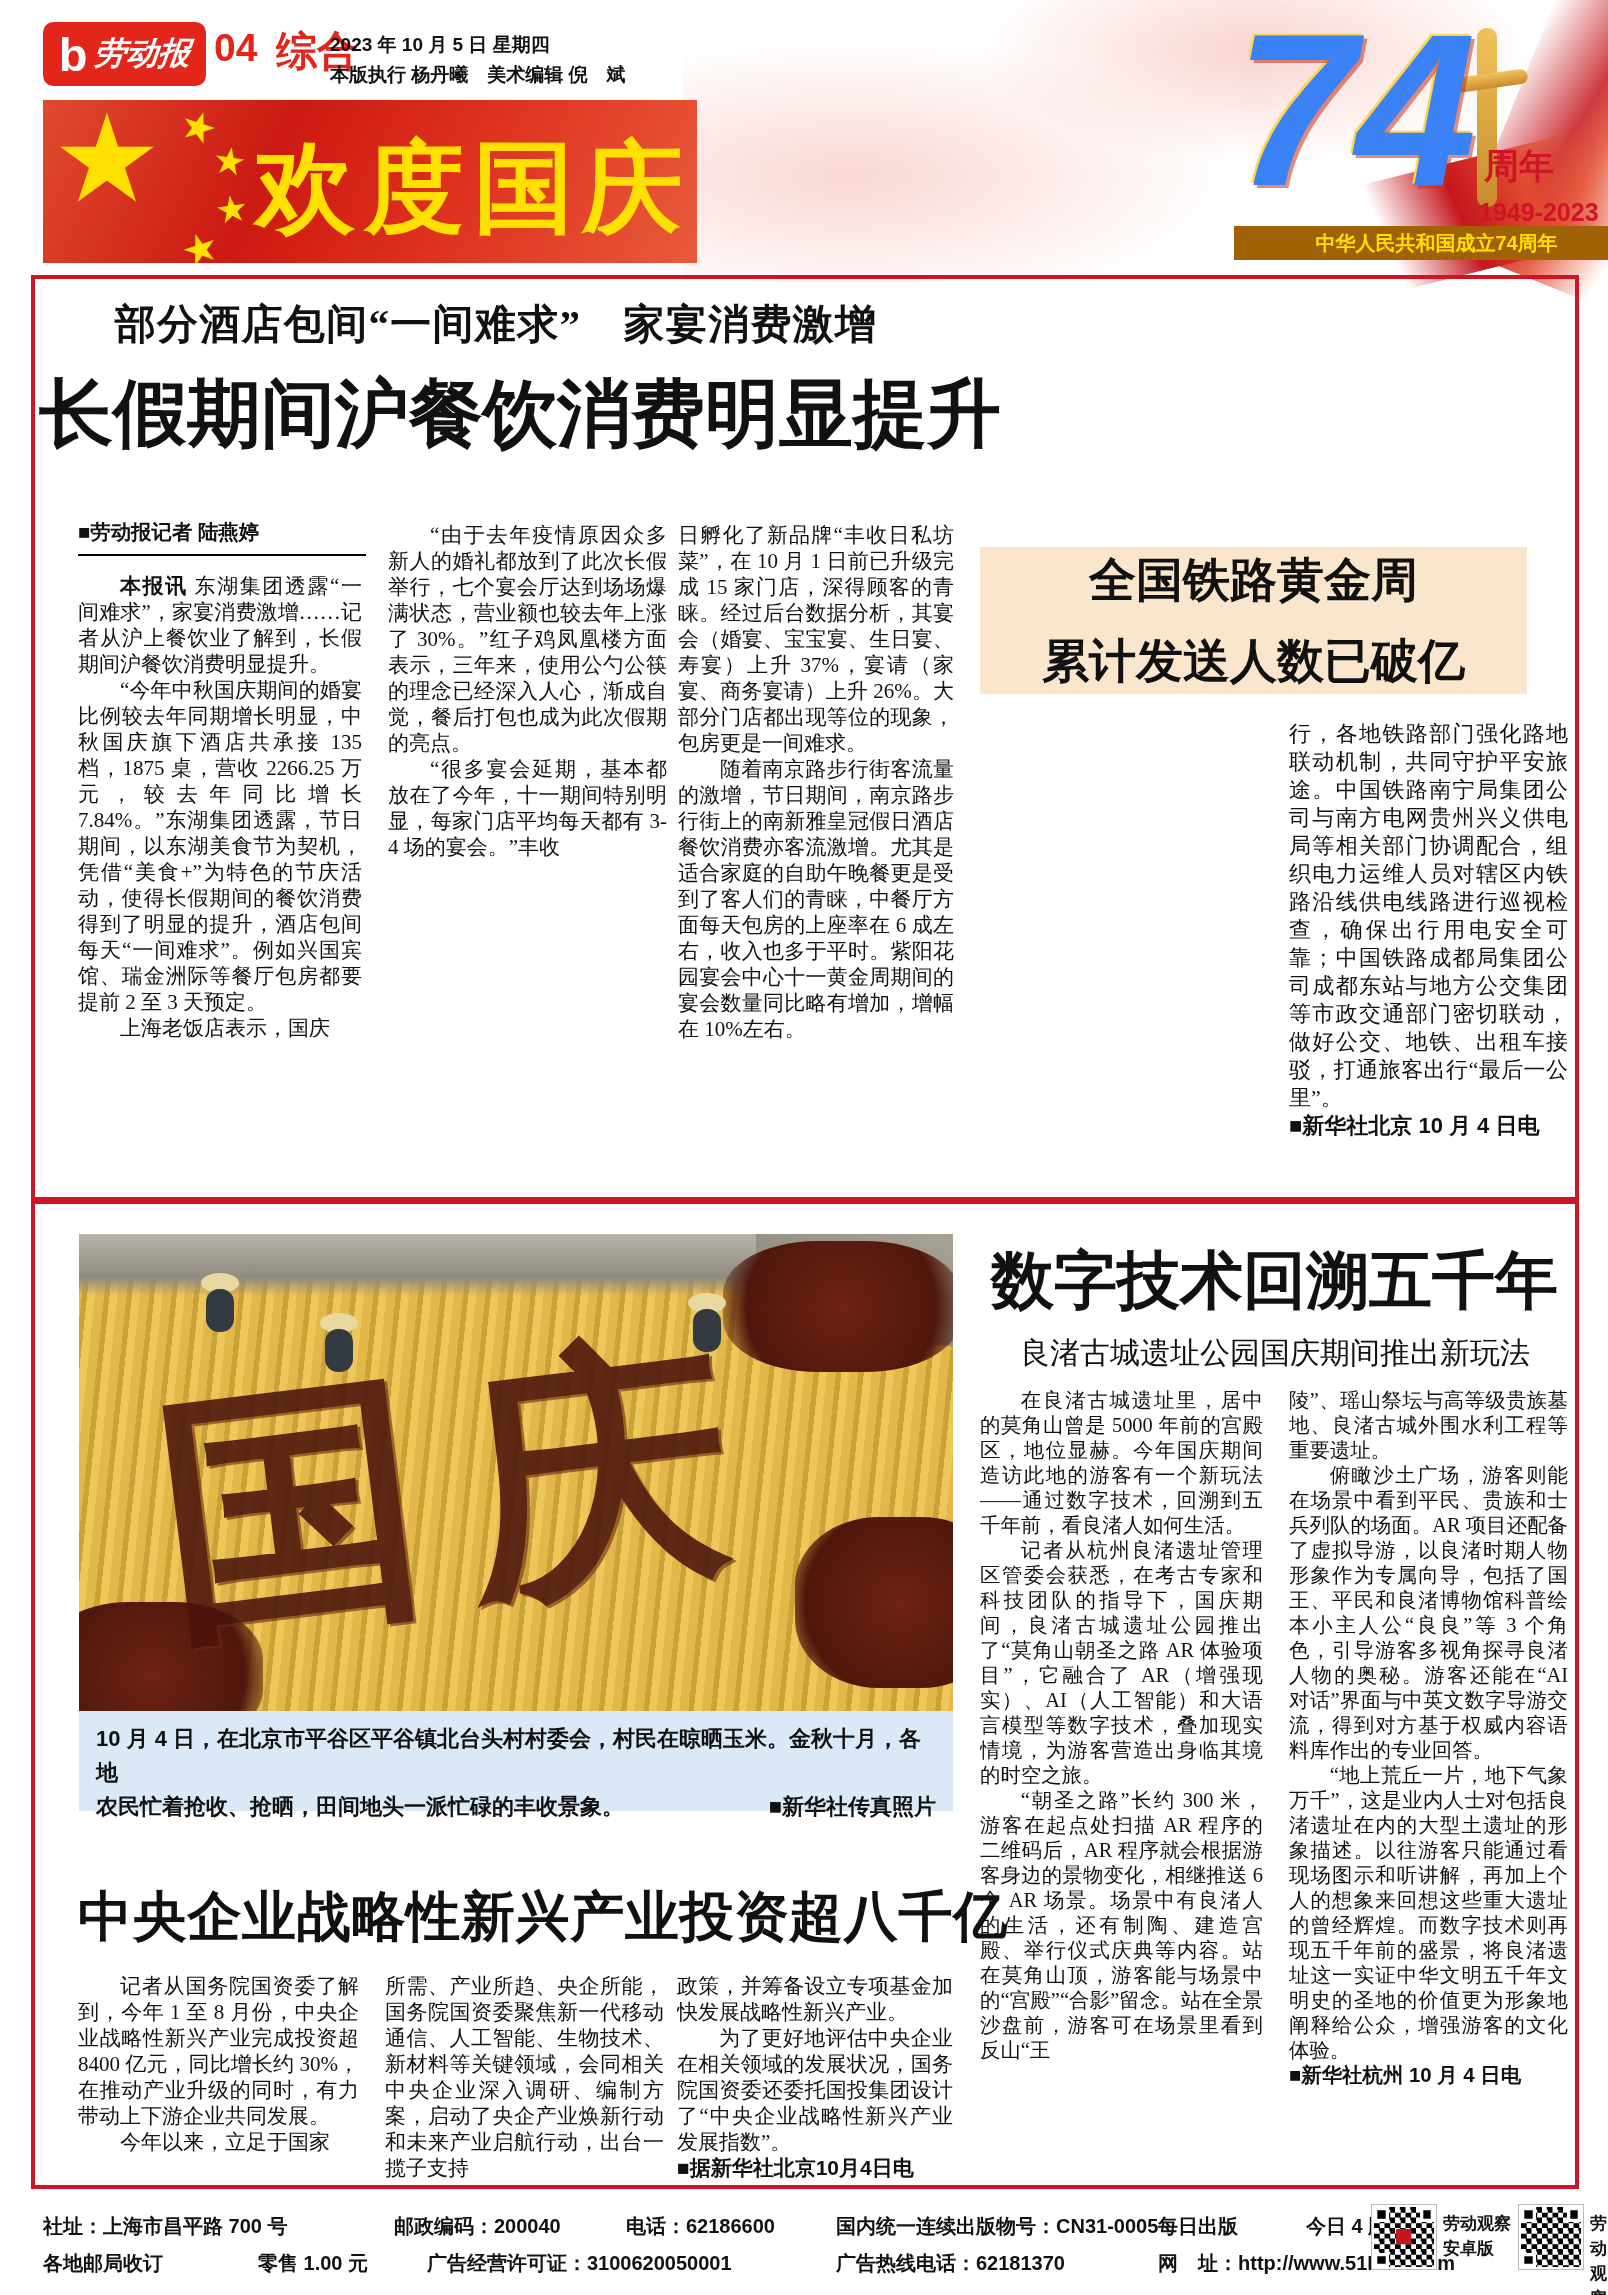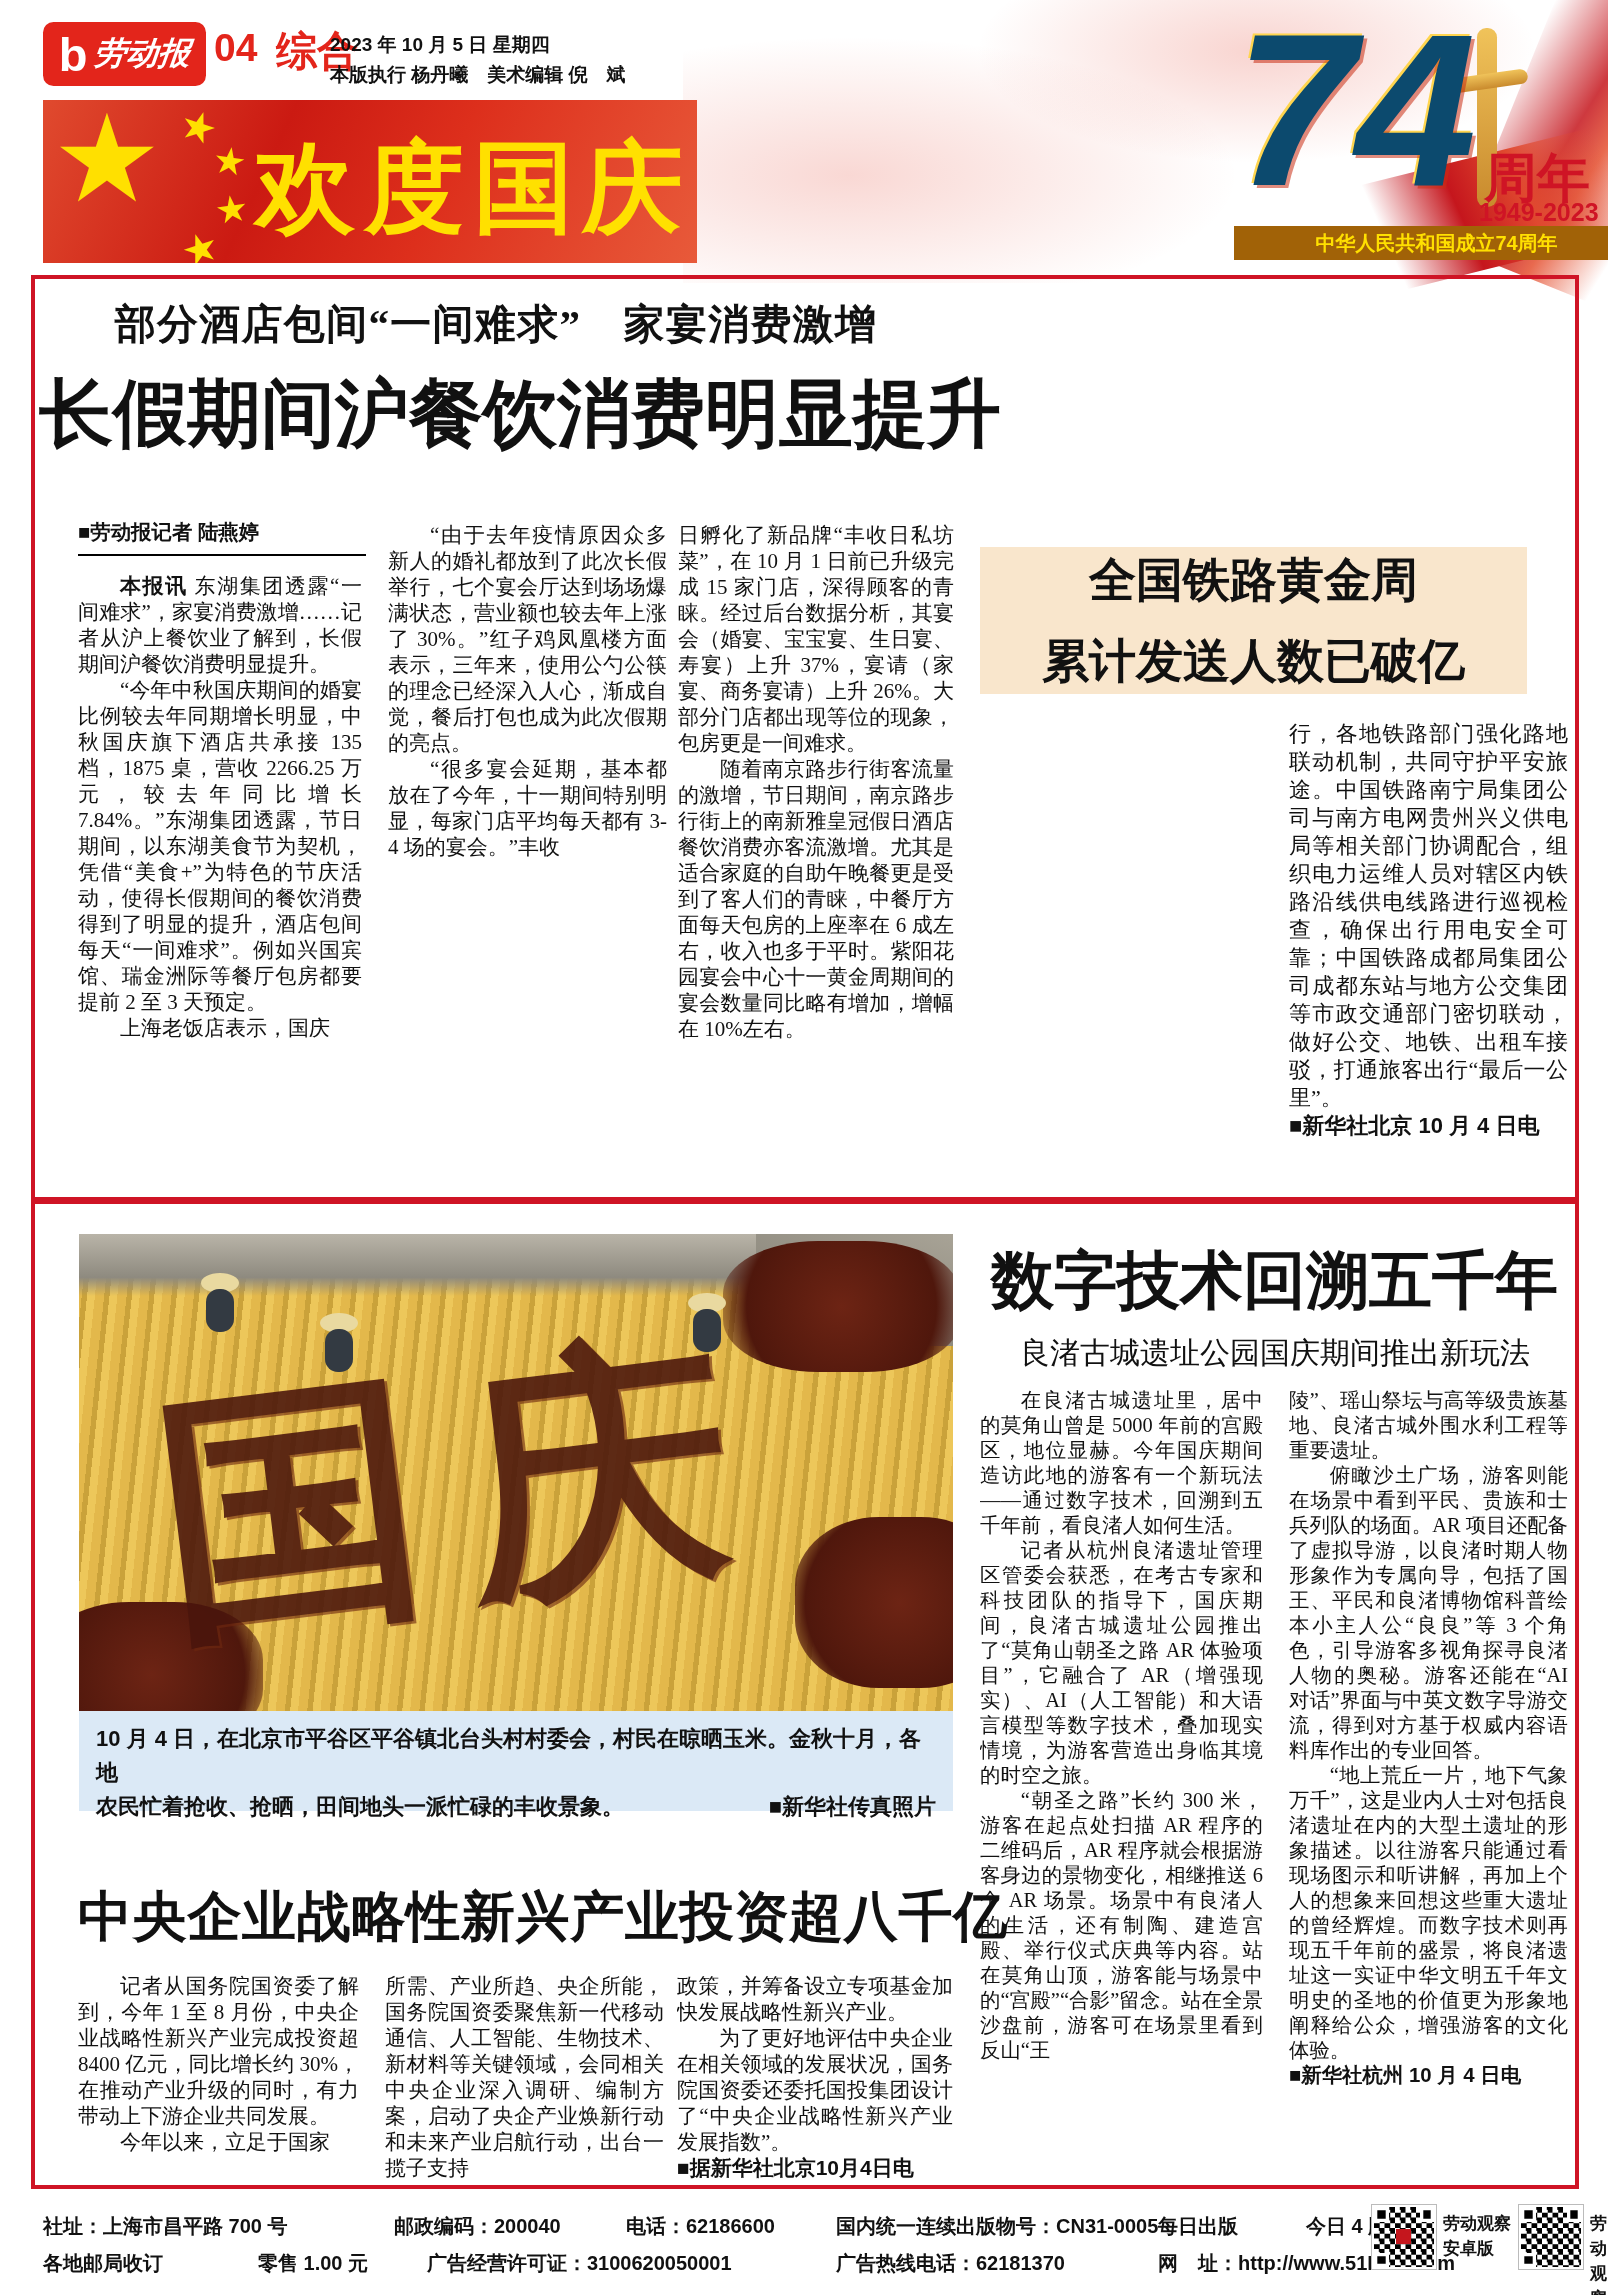--- a/index.html
+++ b/index.html
@@ -24,27 +24,27 @@
   .slogan{position:absolute;left:212px;top:22.3px;font-size:100px;font-weight:bold;color:#ffe000;
       letter-spacing:9.2px;font-family:"Liberation Sans",sans-serif;white-space:nowrap;}
   .swoosh-a{position:absolute;left:683px;top:0;width:925px;height:283px;
       background:radial-gradient(60% 70% at 18% 62%,rgba(226,60,40,.20),transparent 70%),
                  radial-gradient(42% 55% at 62% 18%,rgba(226,60,40,.22),transparent 72%);}
   .ribbon1{position:absolute;left:1511px;top:-39px;width:158px;height:329px;transform:rotate(22deg);
       background:linear-gradient(100deg,rgba(205,22,25,0) 5%,rgba(197,22,29,.85) 45%,rgba(230,90,60,.9) 62%,rgba(205,22,25,0) 92%);}
   .ribbon2{position:absolute;left:1367px;top:151px;width:276px;height:112px;transform:rotate(-14deg);
       background:linear-gradient(80deg,rgba(205,22,25,0) 8%,#c5161d 35%,#e0492f 58%,rgba(205,22,25,0) 88%);}
   .anniv-74{position:absolute;left:1235px;top:12px;font-size:217px;line-height:197px;font-weight:900;
-      font-style:italic;color:#0c4a6e;font-family:"Liberation Sans",sans-serif;
+      font-style:italic;color:#3b82f6;font-family:"Liberation Sans",sans-serif;
       text-shadow:3.3px 3.3px 0 rgba(200,45,20,.55),-2px -2px 0 #ffd54f;}
   .pillar{position:absolute;left:1477px;top:28px;width:20px;height:179px;border-radius:9.2px;
       background:linear-gradient(180deg,#f0c35a,#c98a2d);}
   .pillar-bar{position:absolute;left:1444px;top:74px;width:84px;height:14.5px;border-radius:8px;
       background:linear-gradient(180deg,#f0c35a,#c98a2d);transform:rotate(-8deg);}
-  .anniv-zhou{position:absolute;left:1484px;top:143px;font-size:53px;font-weight:bold;color:#cf1425;
+  .anniv-zhou{position:absolute;left:1484px;top:143px;font-size:35px;font-weight:bold;color:#cf1425;
       font-family:"Liberation Sans",sans-serif;}
   .anniv-years{position:absolute;left:1479px;top:198px;font-size:25px;font-weight:bold;color:#cf1425;
       font-family:"Liberation Sans",sans-serif;}
   .anniv-strip{position:absolute;left:1234px;top:226px;width:405px;height:34px;background:#a16207;
       display:flex;align-items:center;justify-content:center;color:#ffe000;font-size:20px;font-weight:bold;
       font-family:"Liberation Sans",sans-serif;}
   
   .main-frame{position:absolute;left:31px;top:275px;width:1548px;height:1914px;
       border:4px solid #cf1425;box-sizing:border-box;}
   .mid-sep{position:absolute;left:31px;top:1197px;width:1548px;height:6.6px;background:#cf1425;}

